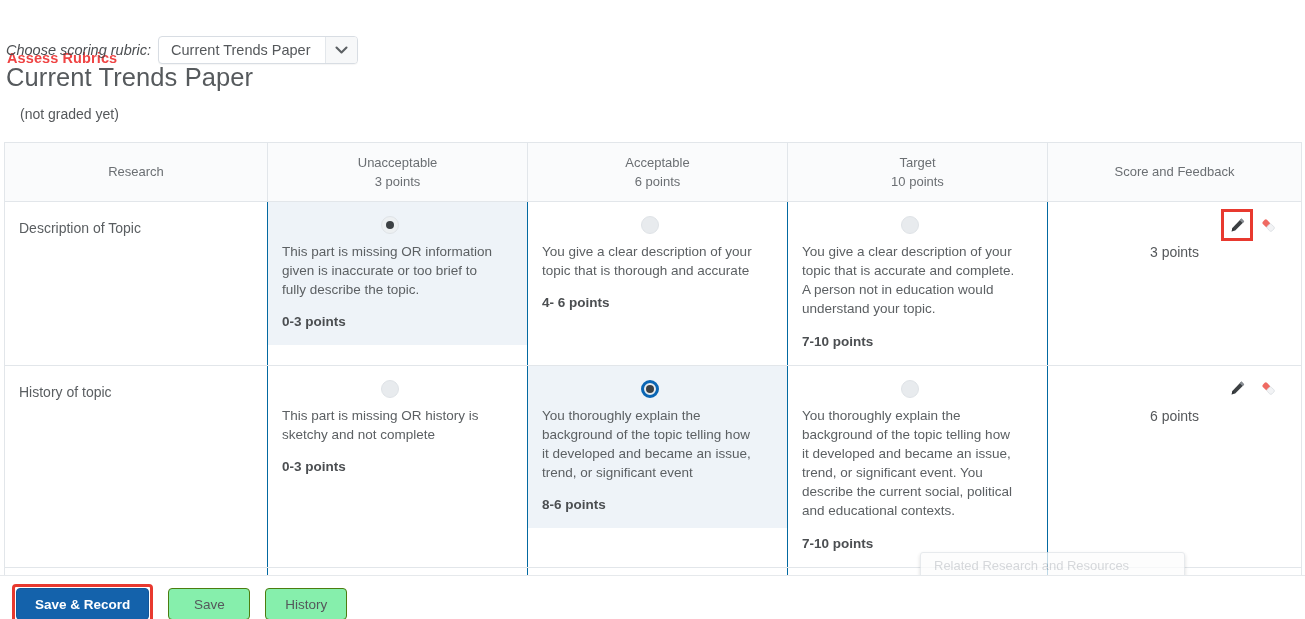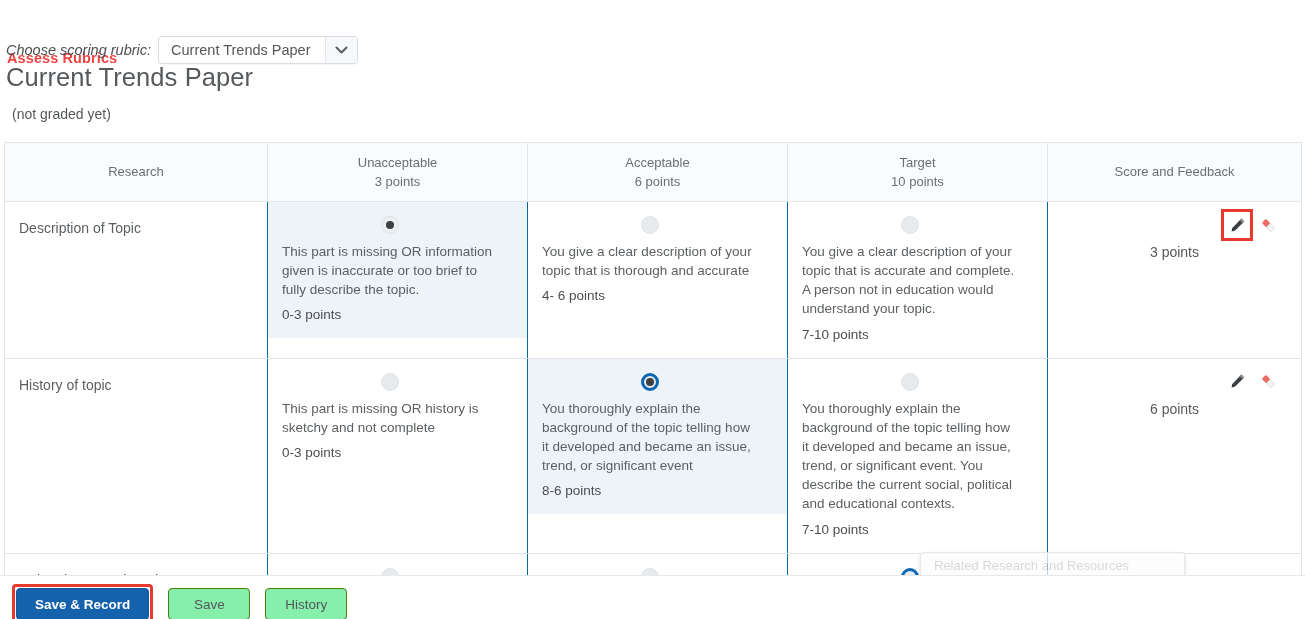--- a/index.html
+++ b/index.html
@@ -47,21 +47,21 @@
     border-radius: 0 3px 3px 0;
   }
   .select-arrow svg { display: block; }
 
   .rubric-title {
     position: absolute; left: 6px; top: 63px;
     font-size: 25.5px; font-weight: 400; color: #565a5d;
     letter-spacing: .1px;
   }
   .grade-status {
-    position: absolute; left: 12px; top: 106px;
+    position: absolute; left: 20px; top: 106px;
     font-size: 14px; color: #55585b;
   }
 
   
   .rubric-table {
     position: absolute; left: 4px; top: 142px;
     width: 1297px;
     border-collapse: collapse;
     table-layout: fixed;
     border: 1px solid #e2e6ea;
@@ -119,22 +119,22 @@
   .radio.focused {
     border: 3px solid #0b66b4;
     background: #e8ebee;
   }
   .radio.focused.checked::after { width: 8px; height: 8px; }
 
   .level-desc {
     font-size: 13.5px; line-height: 1.42; color: #5c6063;
   }
   .level-points {
-    font-size: 13.5px; font-weight: normal; color: #4b4e51;
-    margin-top: 8px;
+    font-size: 13.5px; font-weight: bold; color: #4b4e51;
+    margin-top: 15px;
   }
 
   .score-cell { padding: 10px 12px 10px 12px; position: relative; }
   .score-icons {
     position: absolute; right: 22px; top: 12px;
     display: flex; align-items: center; gap: 9px;
   }
   .icon-btn {
     width: 22px; height: 22px;
     display: flex; align-items: center; justify-content: center;

